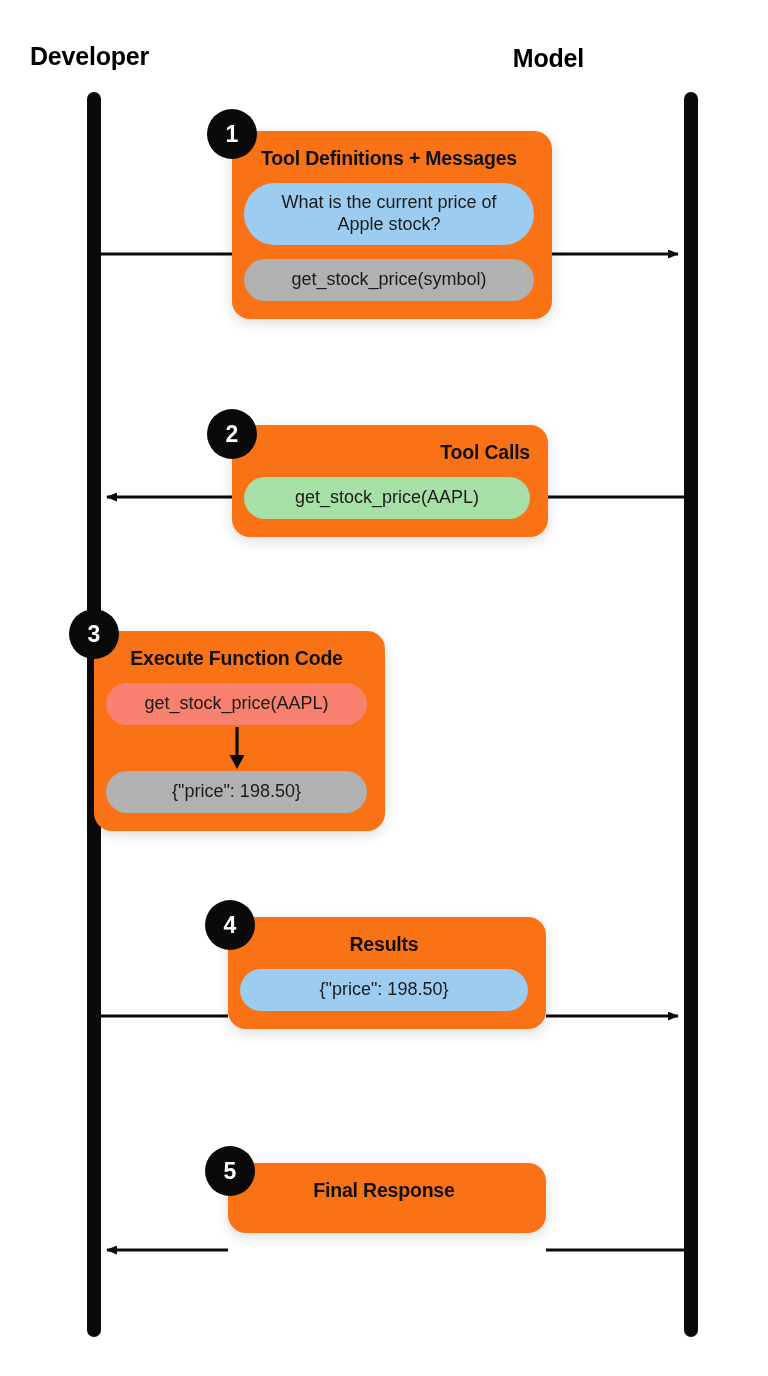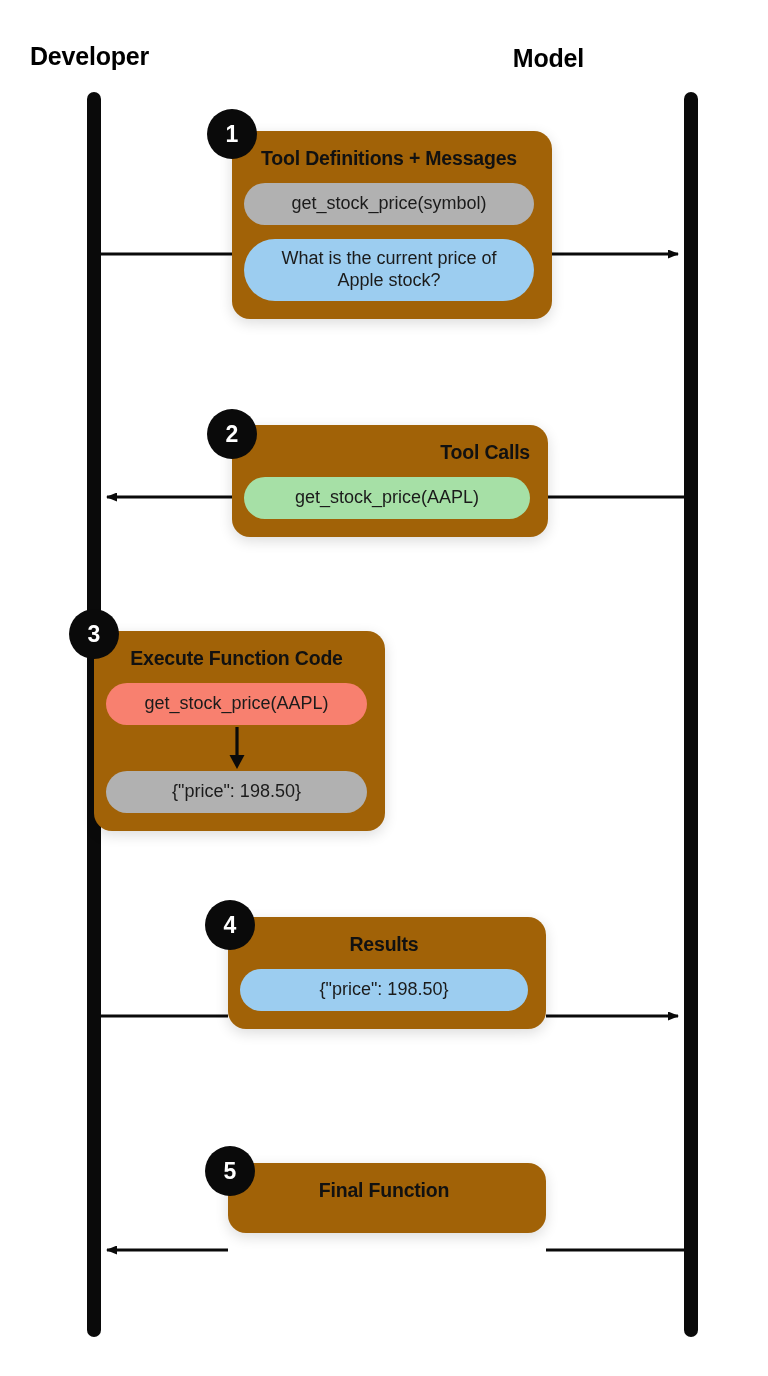--- a/index.html
+++ b/index.html
@@ -51,21 +51,21 @@
   #arrow-layer {
     position: absolute;
     left: 0; top: 0;
     width: 768px; height: 1376px;
     pointer-events: none;
   }
 
   
   .card {
     position: absolute;
-    background: #a16207;
+    background: #f97316;
     border-radius: 18px;
     box-shadow: 0 4px 14px rgba(0,0,0,0.14);
     box-sizing: border-box;
     padding: 16px 18px 18px 12px;
     display: flex;
     flex-direction: column;
     align-items: center;
   }
   .card-title {
     font-size: 19.5px;
@@ -176,22 +176,22 @@
     </g>
 
     <g>
       <line x1="546" y1="1250" x2="684" y2="1250" stroke="#0a0a0a" stroke-width="3.2"></line>
       <line x1="228" y1="1250" x2="107" y2="1250" stroke="#0a0a0a" stroke-width="3.2" marker-end="url(#arrowhead-left)"></line>
     </g>
   </svg>
 
   <div class="card" id="card-1">
     <div class="card-title">Tool Definitions + Messages</div>
+    <div class="pill pill-blue pill-tall">What is the current price of Apple stock?</div>
     <div class="pill pill-gray">get_stock_price(symbol)</div>
-    <div class="pill pill-blue pill-tall">What is the current price of Apple stock?</div>
   </div>
   <div class="badge" id="badge-1">1</div>
 
   <div class="card" id="card-2">
     <div class="card-title">Tool Calls</div>
     <div class="pill pill-green">get_stock_price(AAPL)</div>
   </div>
   <div class="badge" id="badge-2">2</div>
 
   <div class="card" id="card-3">
@@ -207,17 +207,17 @@
   </div>
   <div class="badge" id="badge-3">3</div>
 
   <div class="card" id="card-4">
     <div class="card-title">Results</div>
     <div class="pill pill-blue">{"price": 198.50}</div>
   </div>
   <div class="badge" id="badge-4">4</div>
 
   <div class="card" id="card-5">
-    <div class="card-title">Final Function</div>
+    <div class="card-title">Final Response</div>
   </div>
   <div class="badge" id="badge-5">5</div>
 
 </div>
 
 </body></html>

